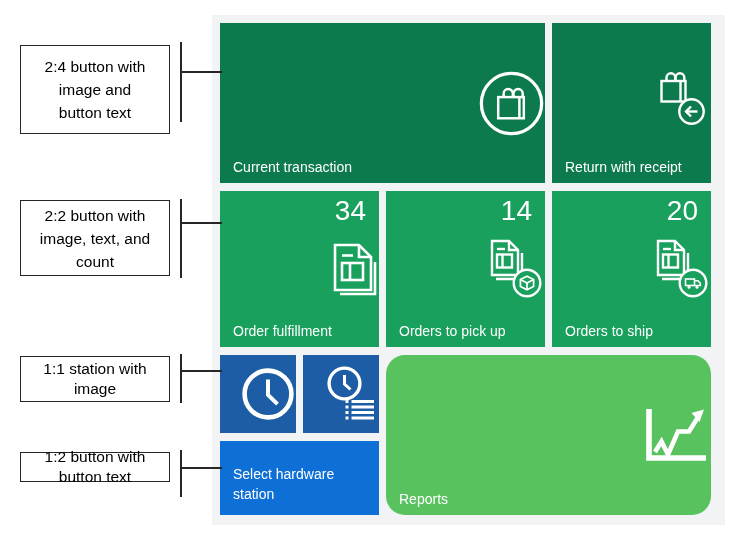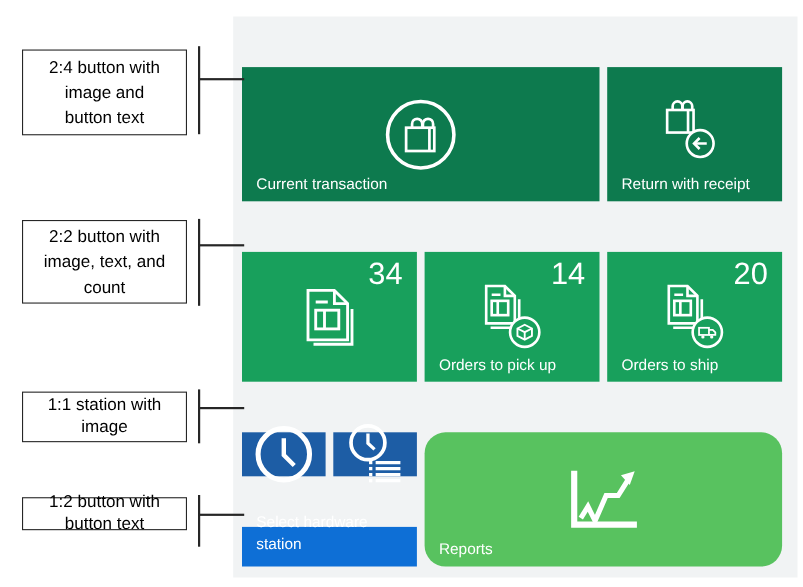--- a/index.html
+++ b/index.html
@@ -10,21 +10,21 @@
   }
   
   .anno-box {
     position:absolute; left:20px; width:150px;
     border:1.6px solid #262626; background:#fff;
     display:flex; flex-direction:column; align-items:center; justify-content:center;
     text-align:center; font-size:15.5px; color:#000;
   }
   .anno-box .ln { line-height:23px; }
   .anno-box.small .ln { line-height:20px; }
-  #anno1 { top:45px;  height:78px; }
+  #anno1 { top:45px;  height:89px; }
   #anno2 { top:200px; height:76px; }
   #anno3 { top:356px; height:46px; }
   #anno4 { top:452px; height:30px; }
   .tick { position:absolute; left:180px; width:1.6px; background:#262626; }
   #tick1 { top:42px;  height:80px; }
   #tick2 { top:199px; height:79px; }
   #tick3 { top:354px; height:49px; }
   #tick4 { top:450px; height:47px; }
   .connector { position:absolute; left:180px; width:42px; height:1.6px; background:#262626; z-index:5; }
   #conn1 { top:71px; }
@@ -35,21 +35,21 @@
   .panel {
     position:absolute; left:212px; top:15px;
     background:#f1f3f4; padding:8px 14px 10px 8px;
   }
   .tiles {
     display:grid;
     grid-template-columns:repeat(6, 76px);
     grid-template-rows:160px 156px 78px 74px;
     gap:8px 7px;
   }
-  .tile { position:relative; display:flex; align-items:center; justify-content:center; cursor:pointer;margin-top:38px; }
+  .tile { position:relative; display:flex; align-items:center; justify-content:flex-end; cursor:pointer; }
   .c-dkgreen { background:#0d7a4e; }
   .c-green   { background:#18a05c; }
   .c-ltgreen { background:#58c25f;border-radius:19px; }
   .c-dkblue  { background:#1d5da5; }
   .c-brblue  { background:#0e6fd6; }
   .t-current  { grid-column:1 / span 4; grid-row:1; }
   .t-return   { grid-column:5 / span 2; grid-row:1; }
   .t-fulfill  { grid-column:1 / span 2; grid-row:2; }
   .t-pickup   { grid-column:3 / span 2; grid-row:2; }
   .t-ship     { grid-column:5 / span 2; grid-row:2; }
@@ -143,20 +143,21 @@
           <g fill="none" stroke="#fff" stroke-width="2.6">
             <path d="M 4,3 H 28 L 40,15 V 48 H 4 Z"></path>
             <path d="M 28,3 V 15 H 40"></path>
             <line x1="11" y1="13.5" x2="22" y2="13.5"></line>
             <rect x="11" y="21" width="21" height="17"></rect>
             <line x1="19" y1="21" x2="19" y2="38"></line>
             <path d="M 44,20 V 52 H 9"></path>
           </g>
         </svg>
         <span class="tile-count">34</span>
+        <span class="tile-label">Order fulfillment</span>
       </div>
 
       <div class="tile c-green t-pickup">
         <svg width="58" height="62" viewBox="0 0 58 62">
           <g fill="none" stroke="#fff" stroke-width="2.4">
             <path d="M 5,3 H 22 L 31,12 V 37 H 5 Z"></path>
             <path d="M 22,3 V 12 H 31"></path>
             <line x1="10" y1="11" x2="18" y2="11"></line>
             <rect x="10" y="16.5" width="15" height="13"></rect>
             <line x1="15.5" y1="16.5" x2="15.5" y2="29.5"></line>

